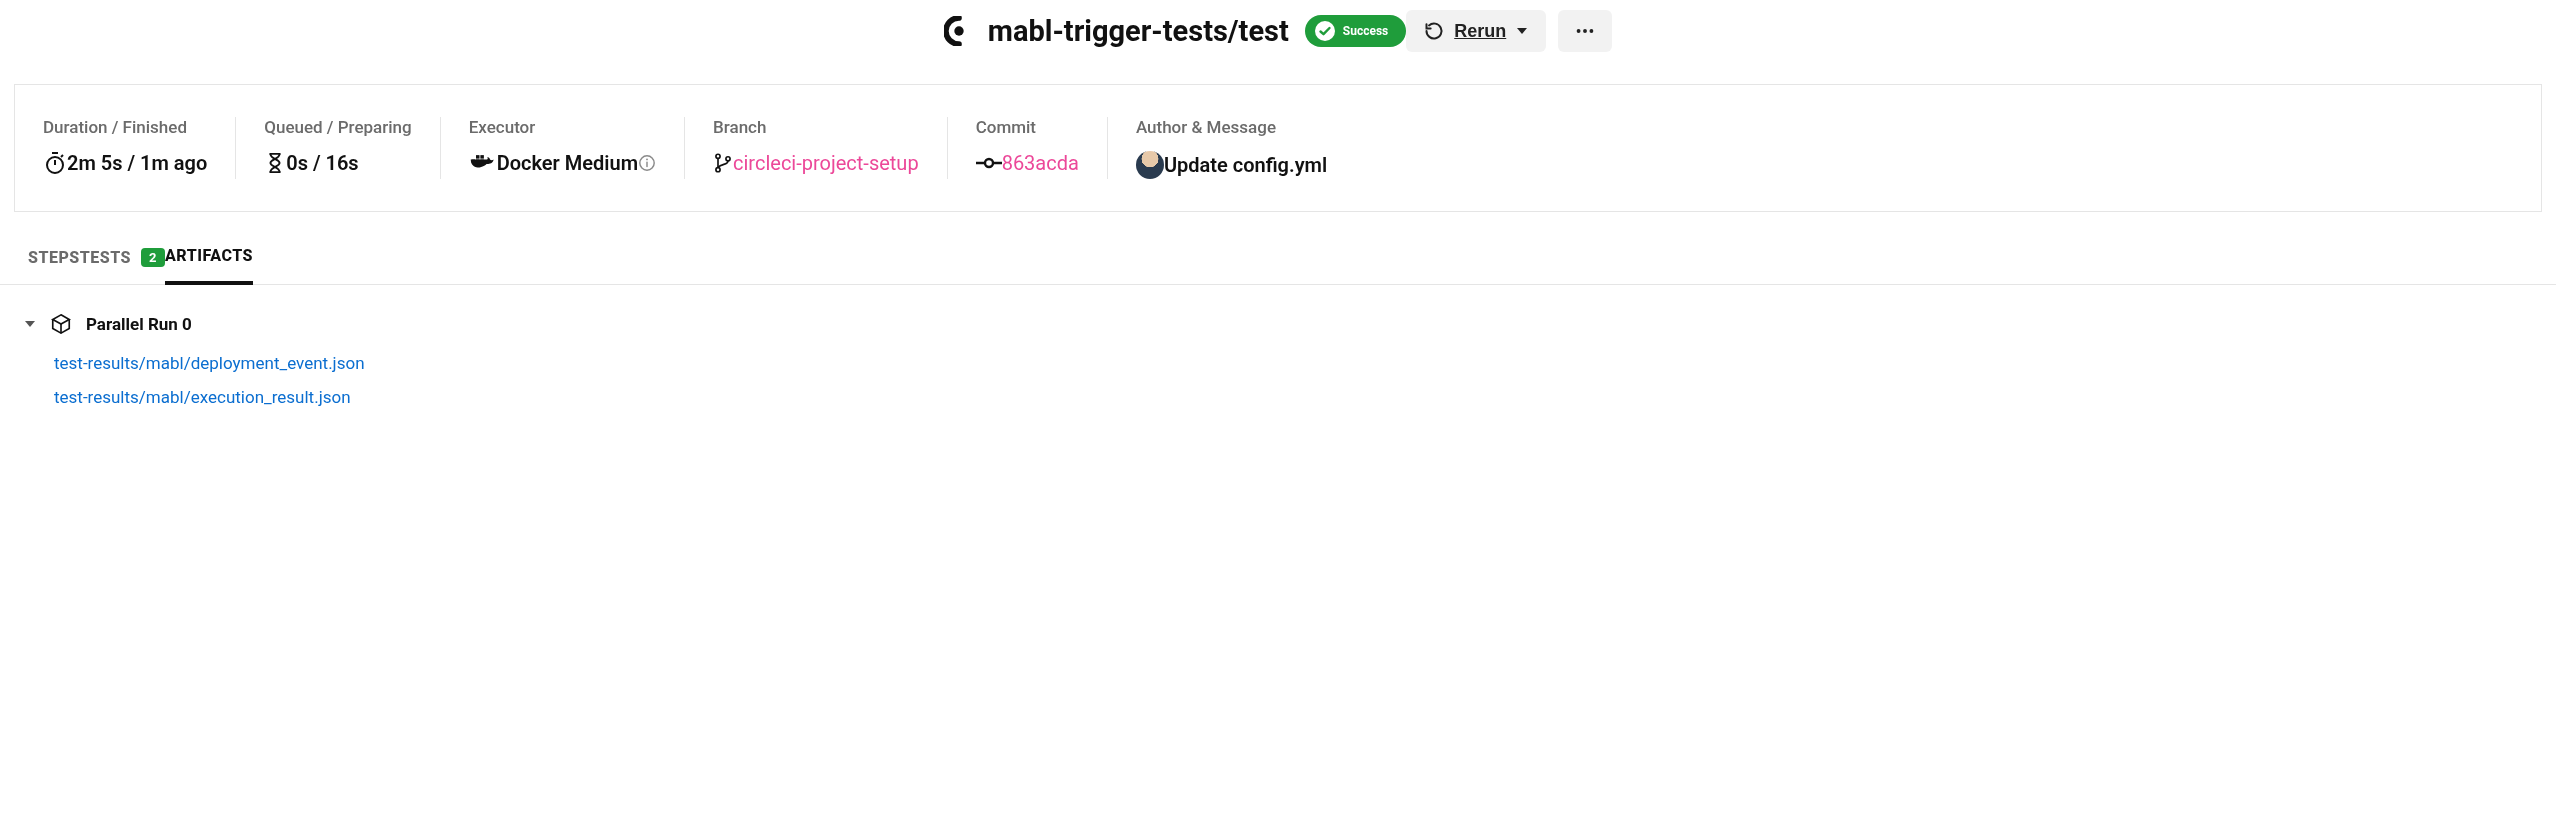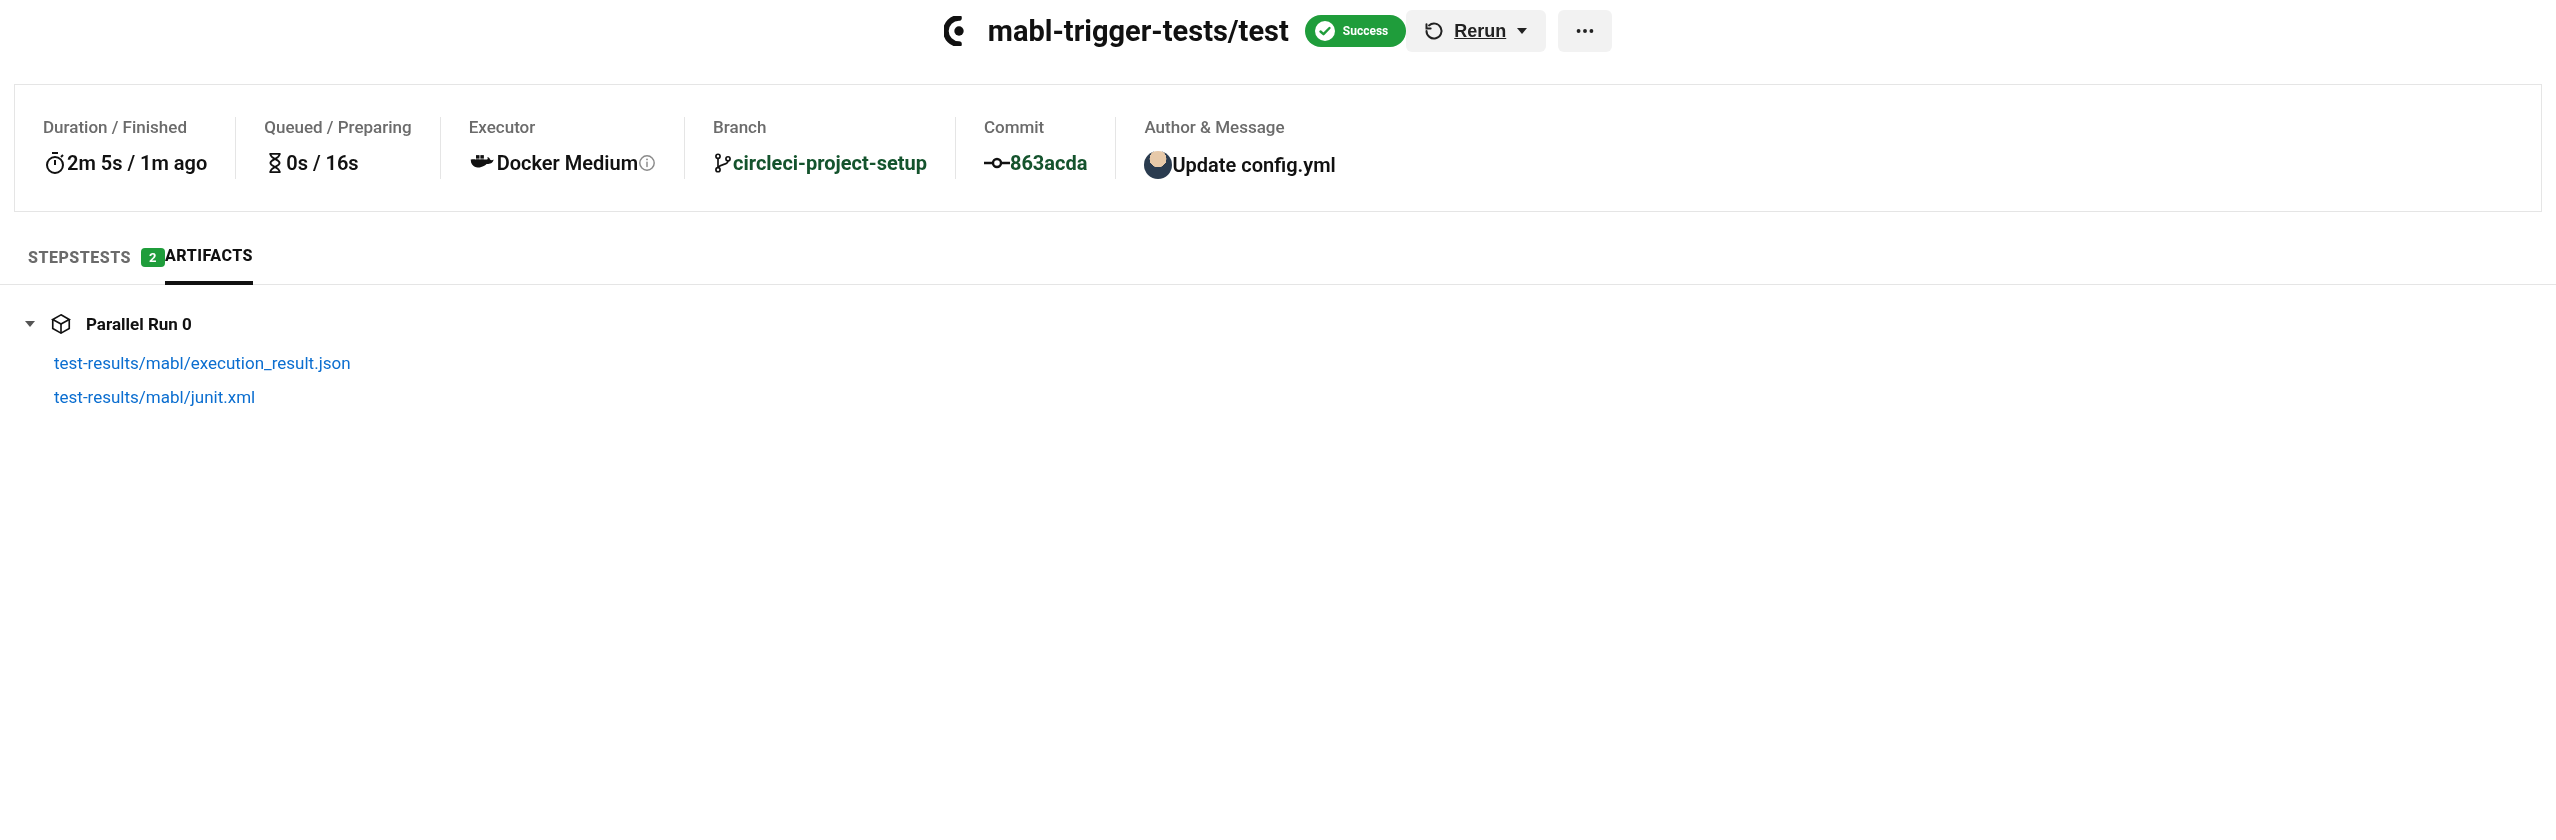--- a/index.html
+++ b/index.html
@@ -84,22 +84,22 @@
     font-weight: 500;
   }
   .metric-value {
     display: flex;
     align-items: center;
     font-size: 20px;
     font-weight: 600;
     color: #111;
   }
   .metric-value a, .link {
-    color: #14532d;
-    font-weight: 700;
+    color: #ec4899;
+    font-weight: 400;
     text-decoration: none;
   }
   .tabs {
     display: flex;
     padding: 34px 22px 0 28px;
     border-bottom: 1px solid #e5e5e5;
   }
   .tab {
     font-size: 16px;
     font-weight: 800;
@@ -314,16 +314,16 @@
     <span>
       <svg width="22" height="22" viewBox="0 0 24 24" fill="none" stroke="#111" stroke-width="1.8">
         <path d="M12 2 L21 7 L12 12 L3 7 Z"></path>
           <path d="M3 7 v10 l9 5 l9-5 V7"></path>
           <path d="M12 12 v10"></path>
       </svg>
     </span>
     <span>Parallel Run 0</span>
   </div>
   <div class="artifact-list">
+    <a href="#">test-results/mabl/deployment_event.json</a>
     <a href="#">test-results/mabl/execution_result.json</a>
-    <a href="#">test-results/mabl/junit.xml</a>
   </div>
 </div>
 
 </body></html>

